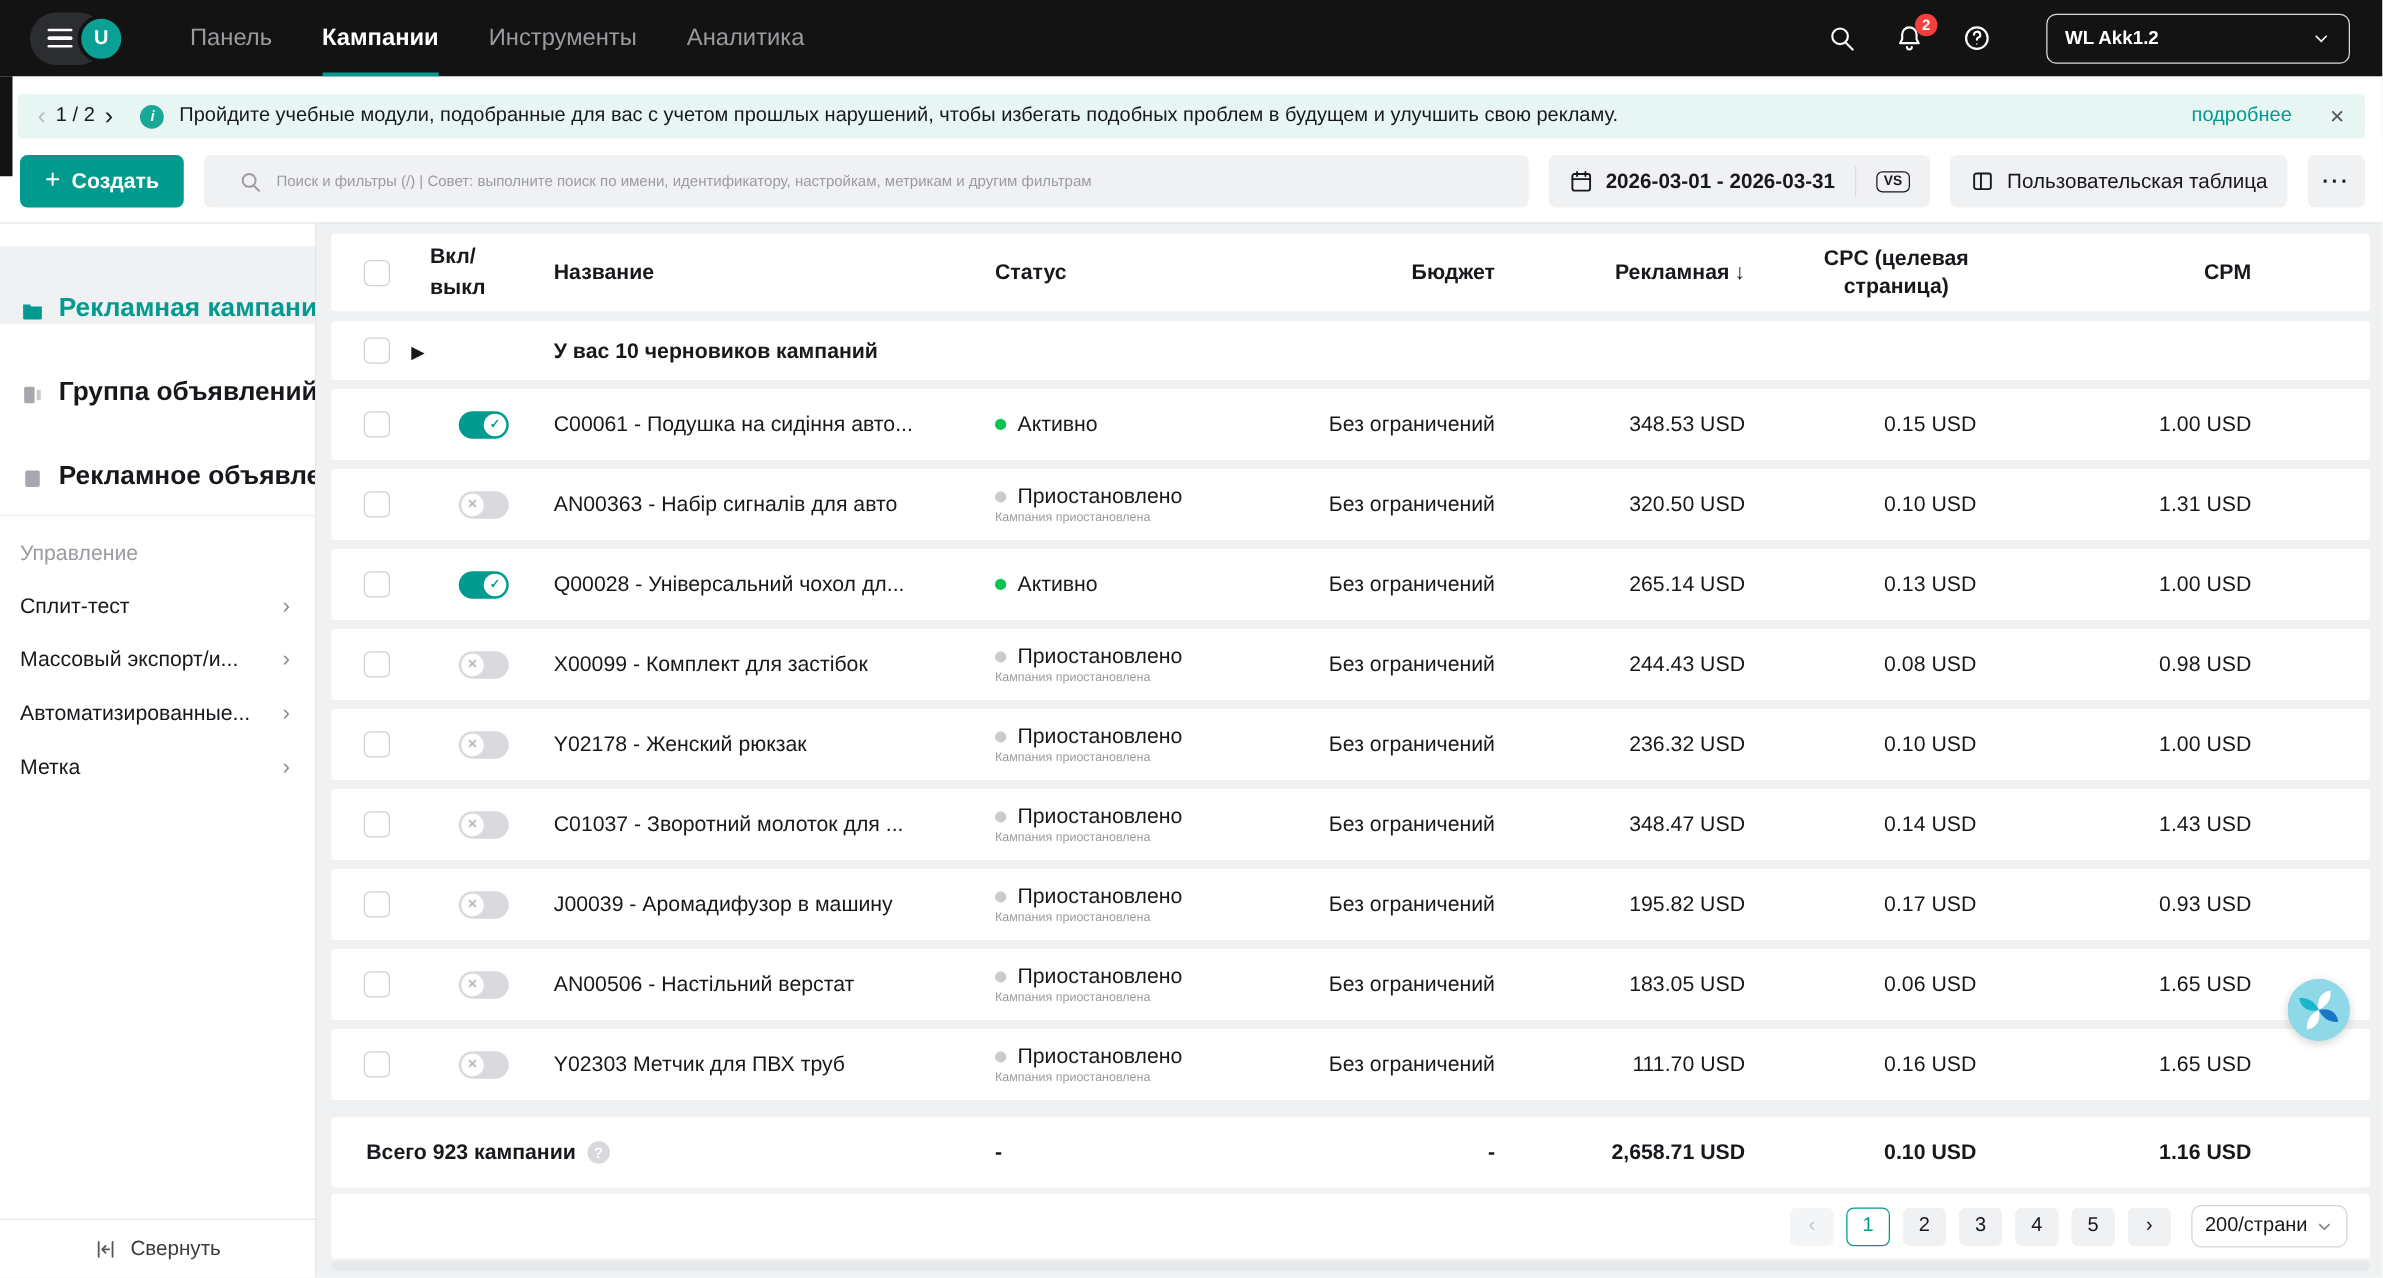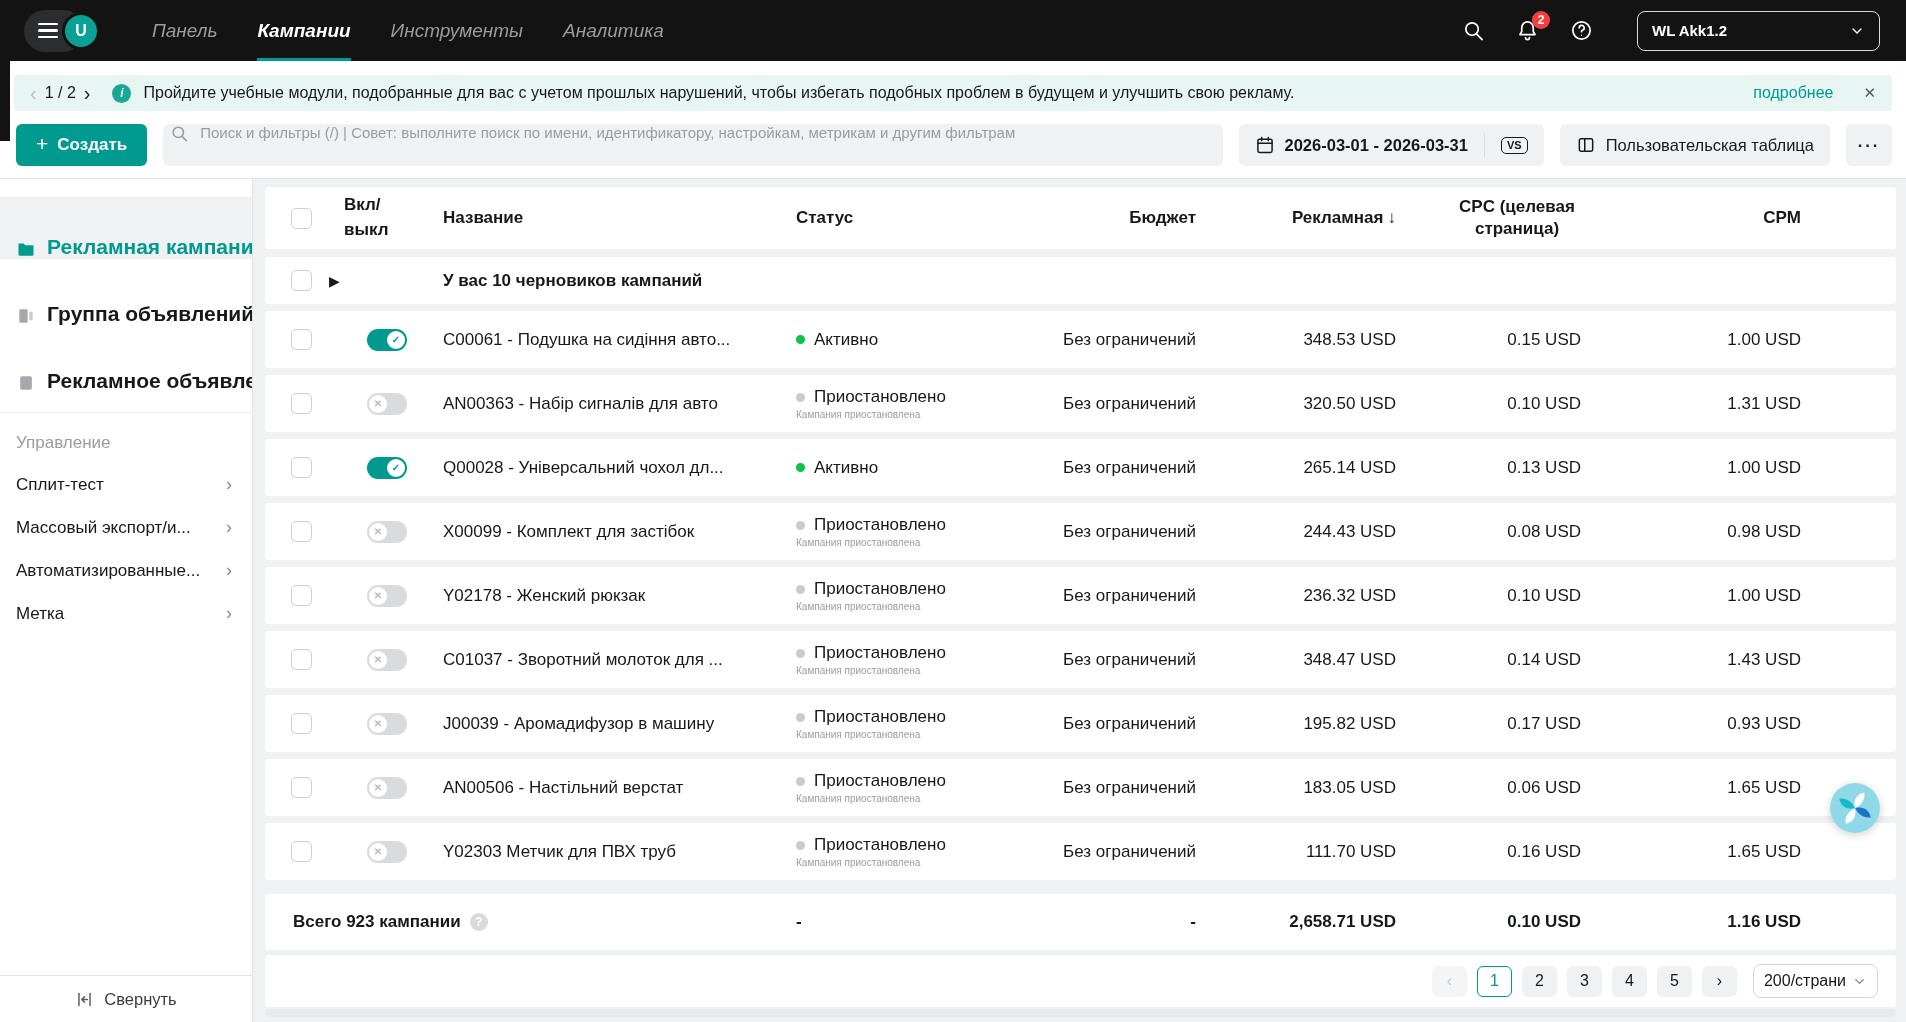--- a/index.html
+++ b/index.html
@@ -16,21 +16,21 @@
   .topbar{height:61px;background:#131313;display:flex;align-items:center;padding:0 26px 0 24px;color:#fff;}
   .menu-wrap{display:flex;align-items:center;}
   .menu-pill{width:60px;height:42px;border-radius:21px;background:#2c2d31;display:flex;align-items:center;padding-left:14px;cursor:pointer;}
   .hamburger{display:flex;flex-direction:column;gap:4px;}
   .hamburger span{display:block;width:20px;height:2.4px;background:#fff;border-radius:2px;}
   .avatar{width:38px;height:38px;border-radius:50%;background:#0aa095;border:3px solid #131313;margin-left:-22px;display:flex;align-items:center;justify-content:center;font-weight:700;font-size:16px;z-index:2;}
   .logo{display:flex;align-items:center;margin-left:20px;}
   .logo svg{width:30px;height:30px;}
   .brand{font-size:27px;font-weight:800;letter-spacing:-0.8px;margin-left:2px;}
   .platform{font-size:21px;font-weight:400;margin-left:8px;}
-  .nav{display:flex;align-items:stretch;height:61px;margin-left:52px;gap:40px;font-style:italic;}
+  .nav{display:flex;align-items:stretch;height:61px;margin-left:52px;gap:40px;}
   .nav-item{display:flex;align-items:center;font-size:19px;color:#9a9ba0;border-bottom:3px solid transparent;border-top:3px solid transparent;cursor:pointer;}
   .nav-item.active{color:#fff;font-weight:700;border-bottom-color:var(--teal);}
   .top-right{margin-left:auto;display:flex;align-items:center;gap:30px;}
   .top-icon{position:relative;width:24px;height:24px;cursor:pointer;display:flex;align-items:center;justify-content:center;}
   .top-icon svg{width:23px;height:23px;}
   .badge{position:absolute;top:-8px;right:-11px;background:var(--red);color:#fff;border-radius:9px;min-width:18px;height:18px;font-size:12px;font-weight:700;display:flex;align-items:center;justify-content:center;padding:0 4px;}
   .account{width:243px;height:40px;border:1.5px solid rgba(255,255,255,.85);border-radius:8px;display:flex;align-items:center;padding:0 14px;font-size:15px;font-weight:700;cursor:pointer;margin-left:14px;}
   .account .chev{margin-left:auto;width:16px;height:16px;}
   
   .banner{margin:14px 14px 0 14px;height:36px;background:#e7f6f3;border-radius:4px;display:flex;align-items:center;padding:0 16px;font-size:16px;}
@@ -38,21 +38,21 @@
   .banner .pg-num{margin:0 8px;font-size:16px;}
   .banner .pg-next{color:#17181c;font-size:20px;cursor:pointer;}
   .info-dot{width:19px;height:19px;border-radius:50%;background:#19a796;color:#eafaf7;font-size:12px;font-weight:700;font-style:italic;display:flex;align-items:center;justify-content:center;margin:0 12px 0 22px;}
   .banner-text{flex:1;color:#17181c;}
   .banner-link{color:var(--teal);cursor:pointer;margin-right:30px;}
   .banner-close{color:#55565a;font-size:15px;cursor:pointer;}
   
   .toolbar{display:flex;align-items:center;padding:13px 14px 12px 16px;gap:16px;background:#fff;}
   .btn-create{background:var(--teal);color:#fff;height:42px;border-radius:6px;padding:0 20px;font-size:17px;font-weight:700;display:flex;align-items:center;gap:9px;cursor:pointer;flex:0 0 auto;}
   .btn-create .plus{font-size:21px;font-weight:400;margin-top:-2px;}
-  .search-box{flex:1;height:42px;background:var(--bg);border-radius:6px;display:flex;padding:0 7px;color:#9b9ca1;font-size:15px;gap:11px;cursor:text;}
+  .search-box{flex:1;height:42px;background:var(--bg);border-radius:6px;display:flex;align-items:center;padding:0 28px;color:#9b9ca1;font-size:12px;gap:11px;cursor:text;}
   .search-box svg{width:19px;height:19px;flex:0 0 auto;}
   .btn-gray{height:42px;background:var(--bg);border-radius:6px;display:flex;align-items:center;gap:10px;padding:0 16px;font-size:16.5px;cursor:pointer;flex:0 0 auto;}
   .btn-gray svg{width:20px;height:20px;}
   .date-label{font-weight:600;}
   .tool-divider{width:1px;height:24px;background:#d9dadd;margin:0 6px;}
   .vs-badge{border:1.8px solid #17181c;border-radius:5px;font-size:11px;font-weight:700;padding:2px 5px;line-height:1;}
   .btn-more{width:46px;justify-content:center;font-weight:700;letter-spacing:2px;}
   
   .layout{display:flex;border-top:1px solid var(--border);height:845px;background:var(--bg);}
   .sidebar{width:253px;background:#fff;border-right:1px solid var(--border);display:flex;flex-direction:column;padding-top:18px;flex:0 0 auto;}

